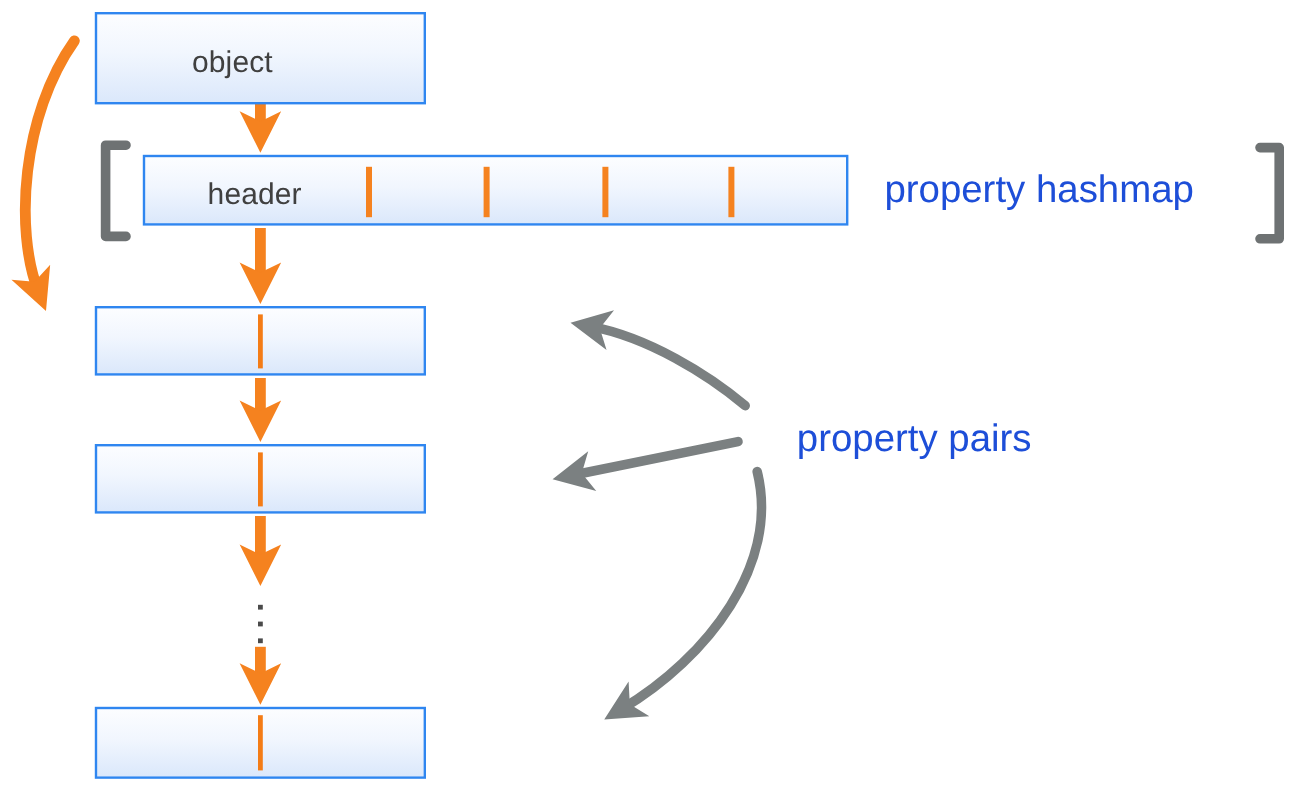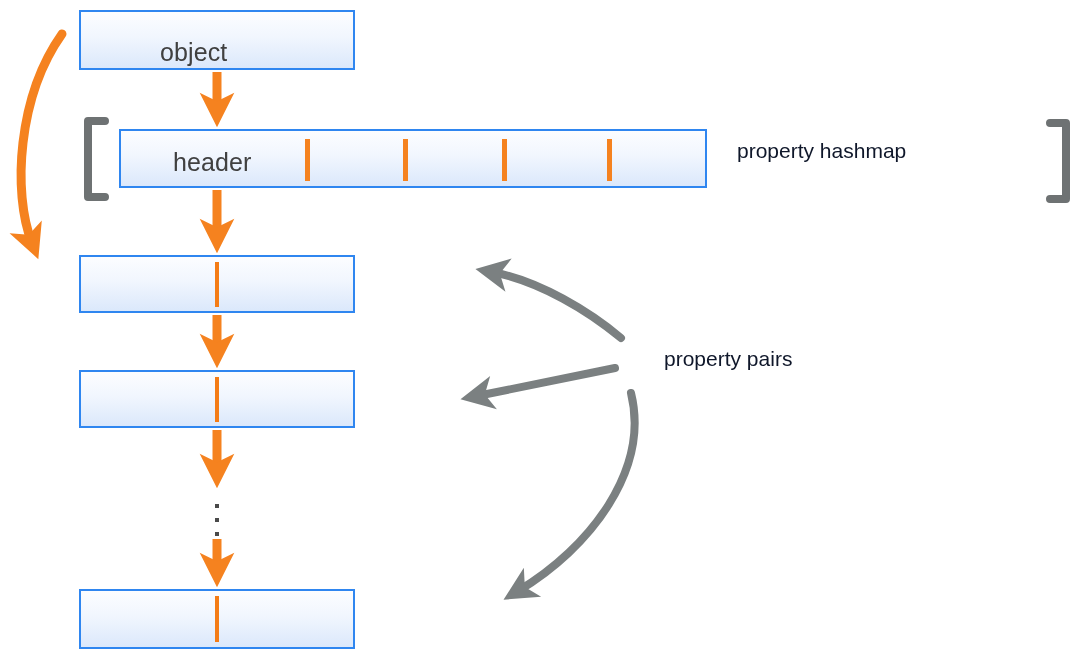--- a/index.html
+++ b/index.html
@@ -37,21 +37,21 @@
   }
   .box-label {
     position: absolute;
     color: #404040;
     font-size: 25px;
     letter-spacing: 0.1px;
     white-space: nowrap;
   }
 
   
-  #object-box   { left: 79px;  top: 10px;  width: 276px; height: 60px; }
+  #object-box   { left: 79px;  top: 10px;  width: 276px; height: 77px; }
   
   #hashmap-box  { left: 119px; top: 129px; width: 588px; height: 59px; }
   
   #pair-box-1   { left: 79px;  top: 255px; width: 276px; height: 58px; }
   #pair-box-2   { left: 79px;  top: 370px; width: 276px; height: 58px; }
   #pair-box-3   { left: 79px;  top: 589px; width: 276px; height: 60px; }
 
   
   .pair-divider {
     position: absolute;
@@ -73,22 +73,22 @@
     position: absolute;
     width: 4px;
     height: 4px;
     background: #4a4a4a;
     left: 215px;
   }
 
   
   .free-text {
     position: absolute;
-    color: #0f172a;
-    font-size: 21px;
+    color: #1d4ed8;
+    font-size: 32px;
     white-space: nowrap;
   }
   #hashmap-caption { left: 737px; top: 139px; }
   #pairs-caption   { left: 664px; top: 347px; }
 </style>
 </head>
 <body>
 
 <div id="canvas">
 

